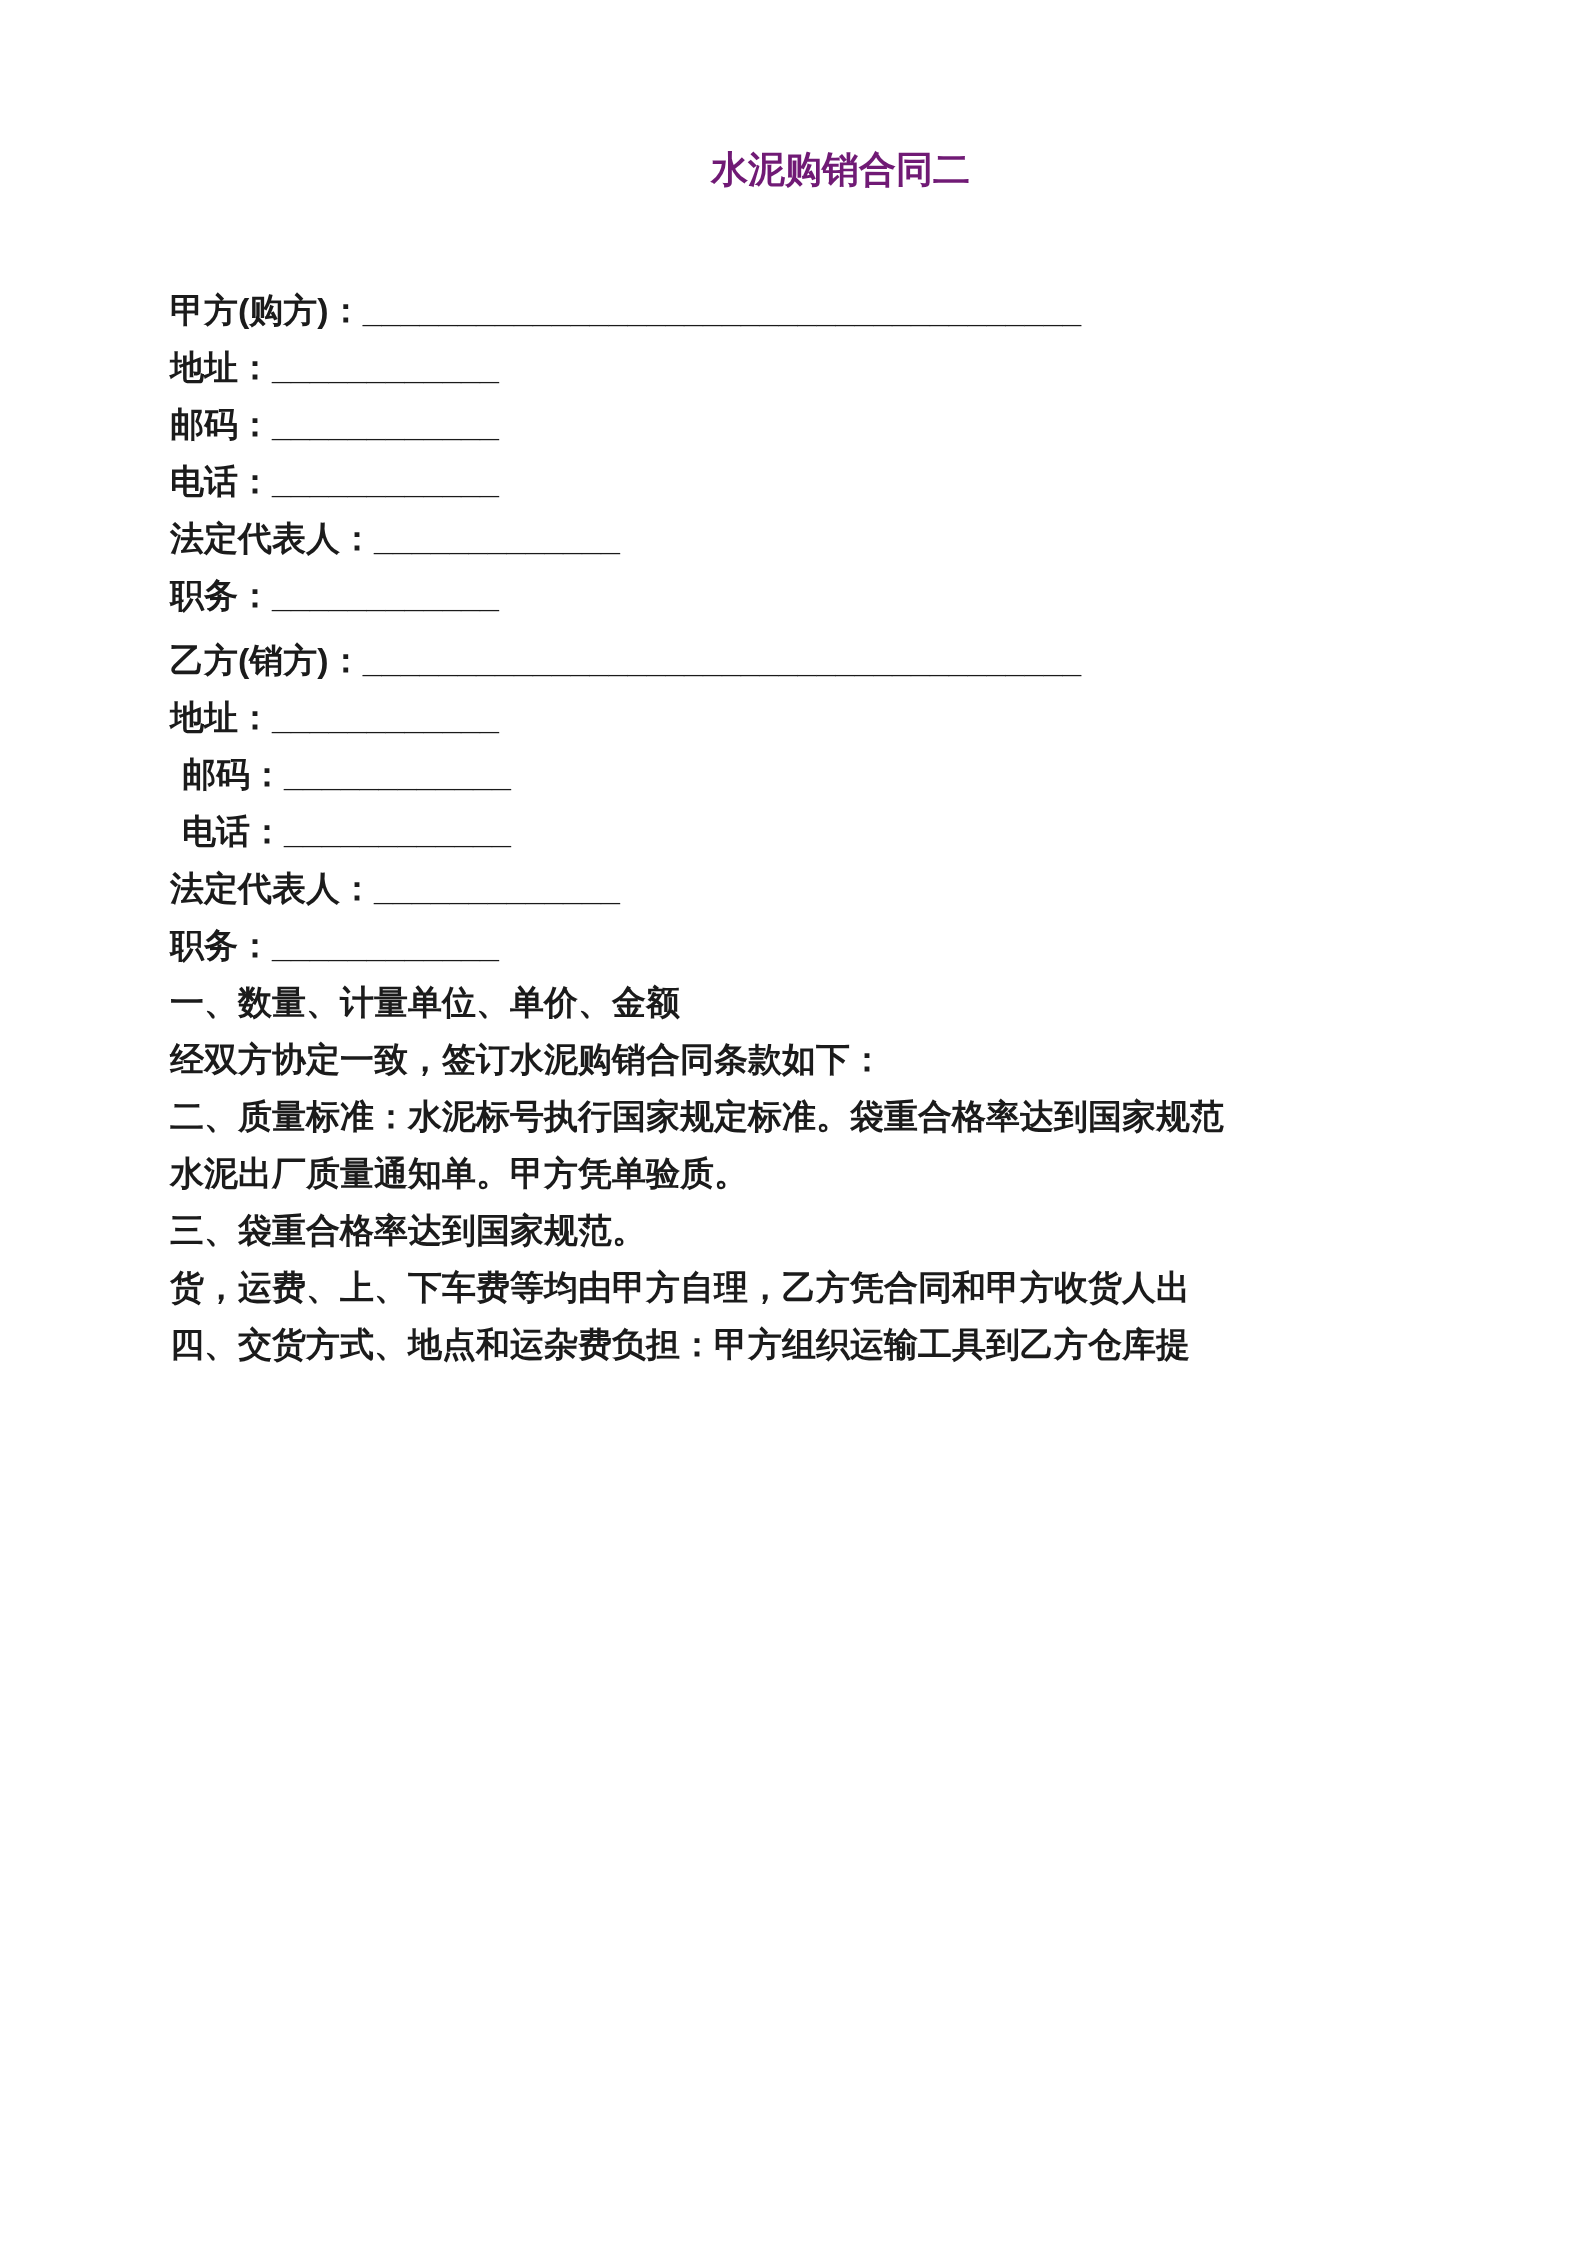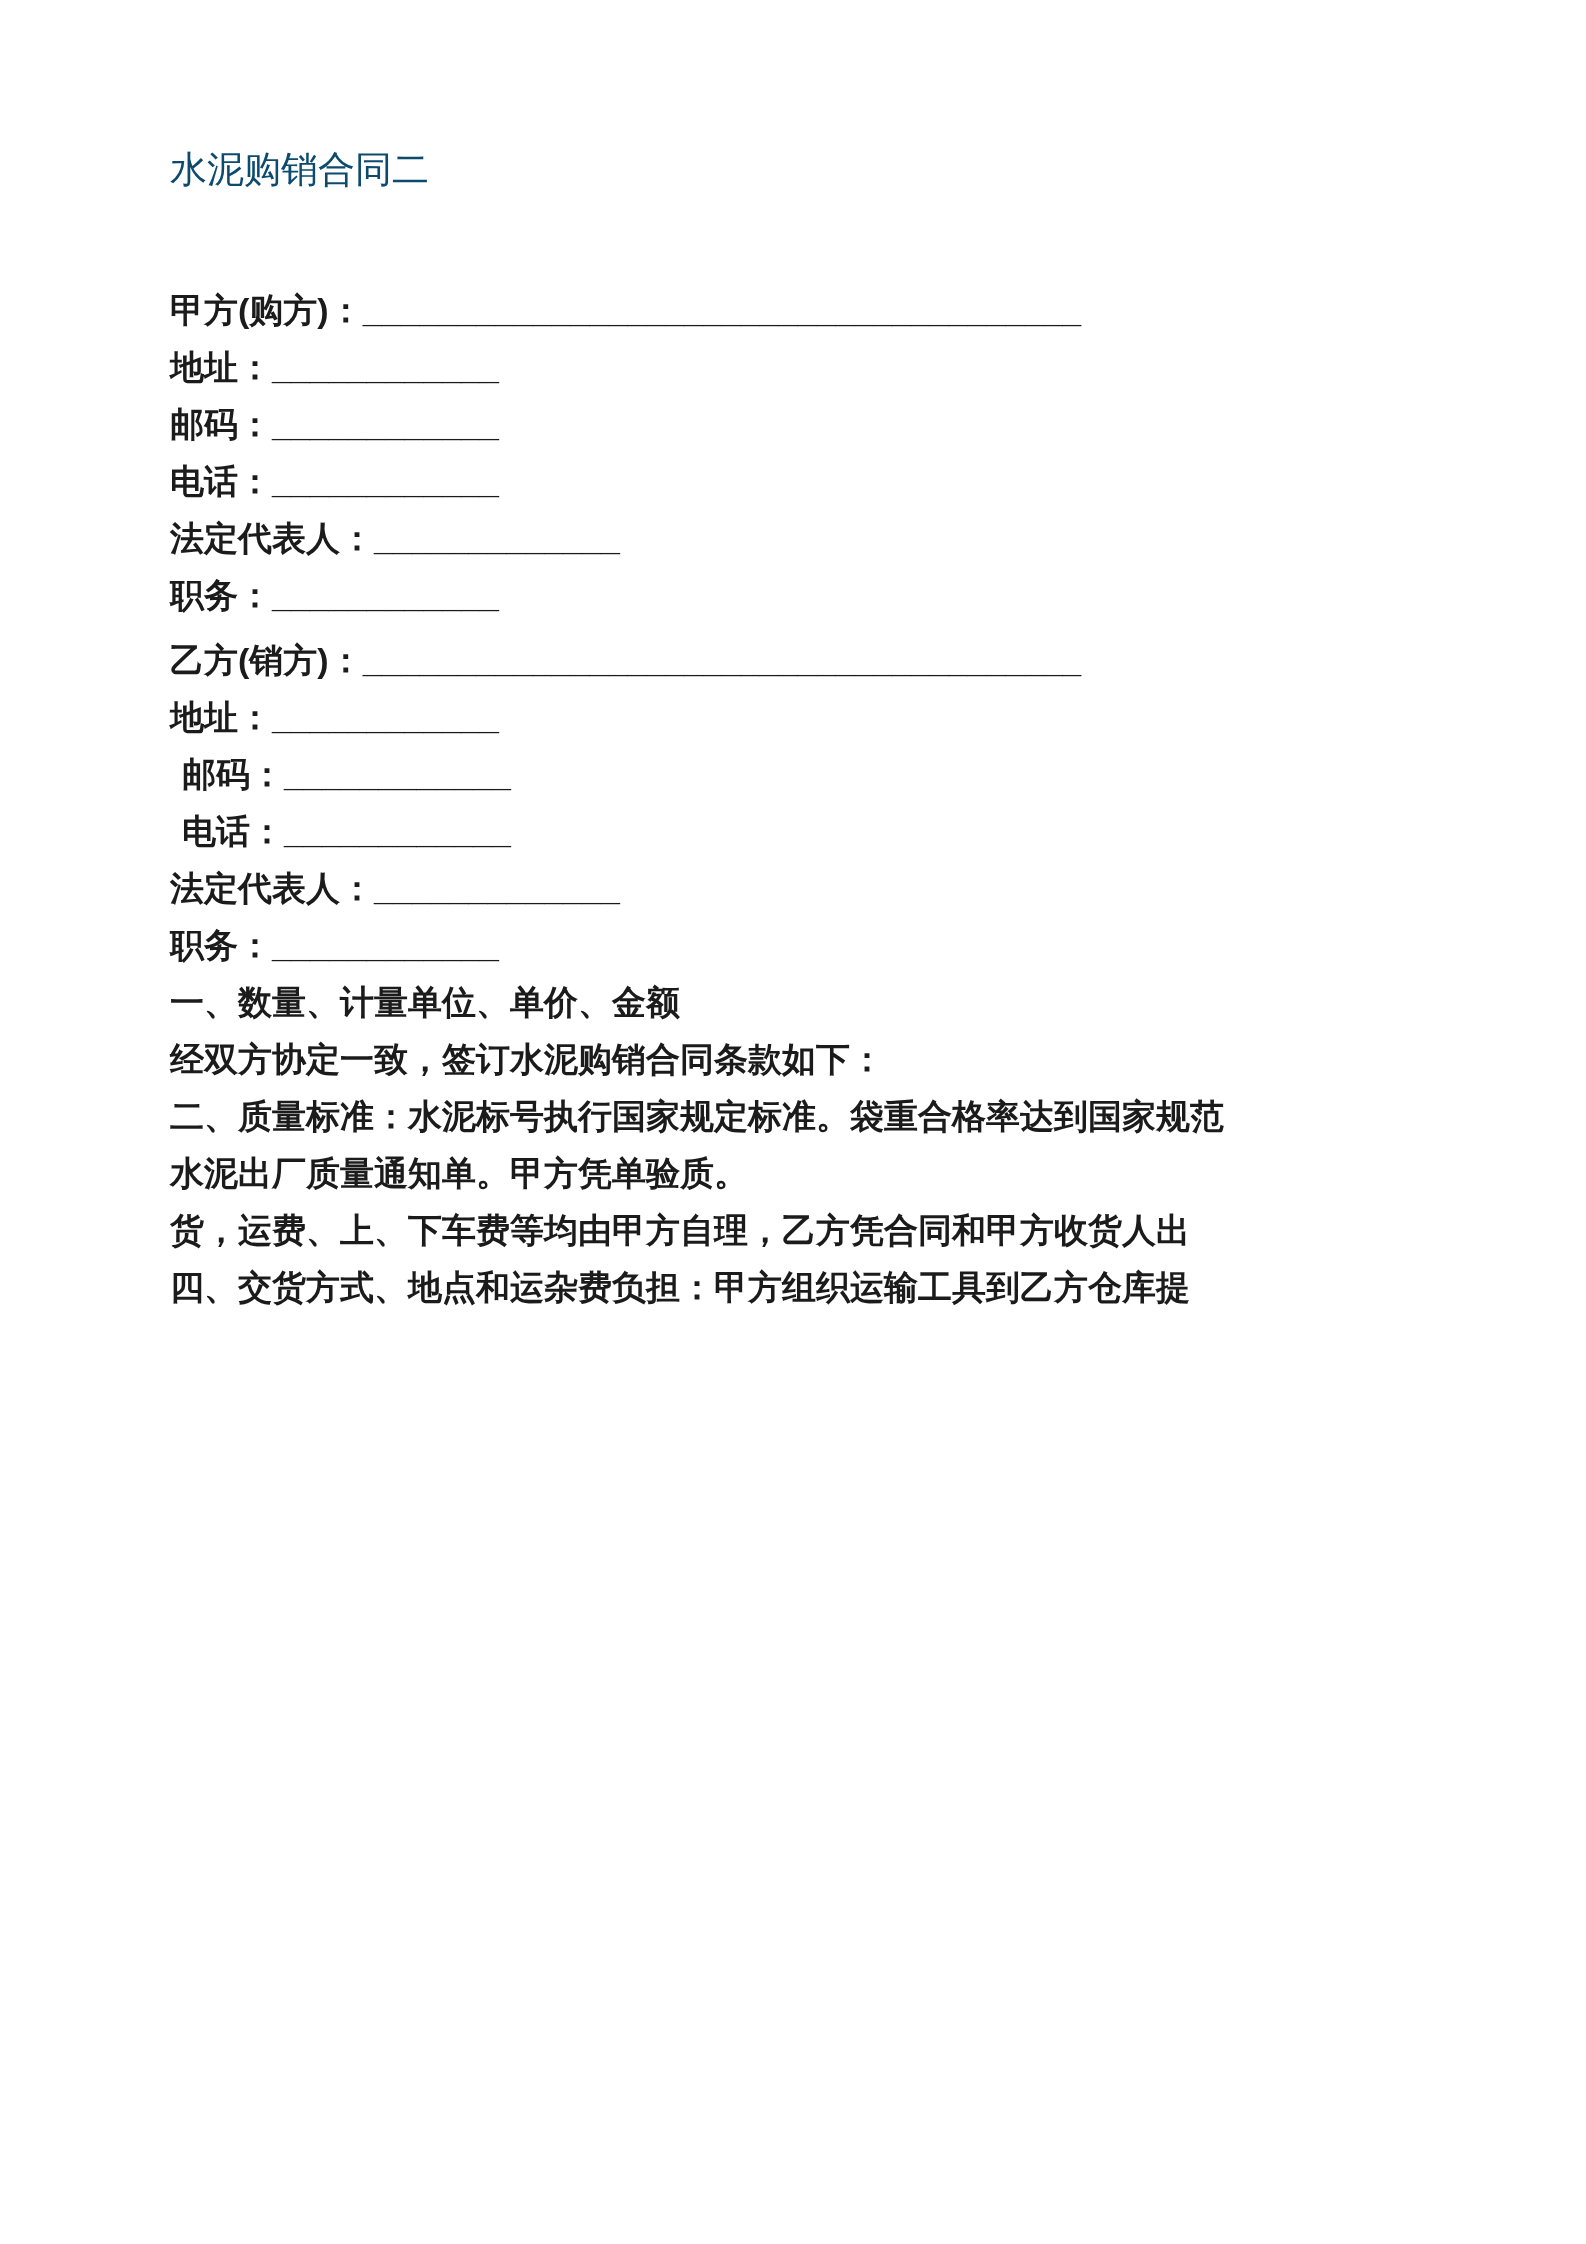--- a/index.html
+++ b/index.html
@@ -16,25 +16,25 @@
     padding: 148px 170px 0 170px;
     font-family: "Liberation Sans", "DejaVu Sans", sans-serif;
     color: #1b1b1b;
     overflow: hidden;
   }
   .column {
     width: 800px;
   }
   .title {
     font-size: 37px;
-    font-weight: 400;
-    text-align: left;
+    font-weight: 700;
+    text-align: right;
     line-height: 44px;
     margin: 0 0 90px 0;
-    color: #0c4a6e;
+    color: #701a75;
   }
   .line {
     font-size: 34px;
     font-weight: 700;
     line-height: 57px;
     white-space: nowrap;
   }
   .indent {
     padding-left: 12px;
   }
@@ -61,17 +61,18 @@
     <div class="line">地址：____________</div>
     <div class="line indent">邮码：____________</div>
     <div class="line indent">电话：____________</div>
     <div class="line">法定代表人：_____________</div>
     <div class="line">职务：____________</div>
 
     <div class="line">一、数量、计量单位、单价、金额</div>
     <div class="line">经双方协定一致，签订水泥购销合同条款如下：</div>
     <div class="line">二、质量标准：水泥标号执行国家规定标准。袋重合格率达到国家规范</div>
     <div class="line">水泥出厂质量通知单。甲方凭单验质。</div>
+    <div class="line">三、袋重合格率达到国家规范。</div>
     <div class="line">货，运费、上、下车费等均由甲方自理，乙方凭合同和甲方收货人出</div>
     <div class="line">四、交货方式、地点和运杂费负担：甲方组织运输工具到乙方仓库提</div>
 
   </div>
 </div>
 
 </body></html>

